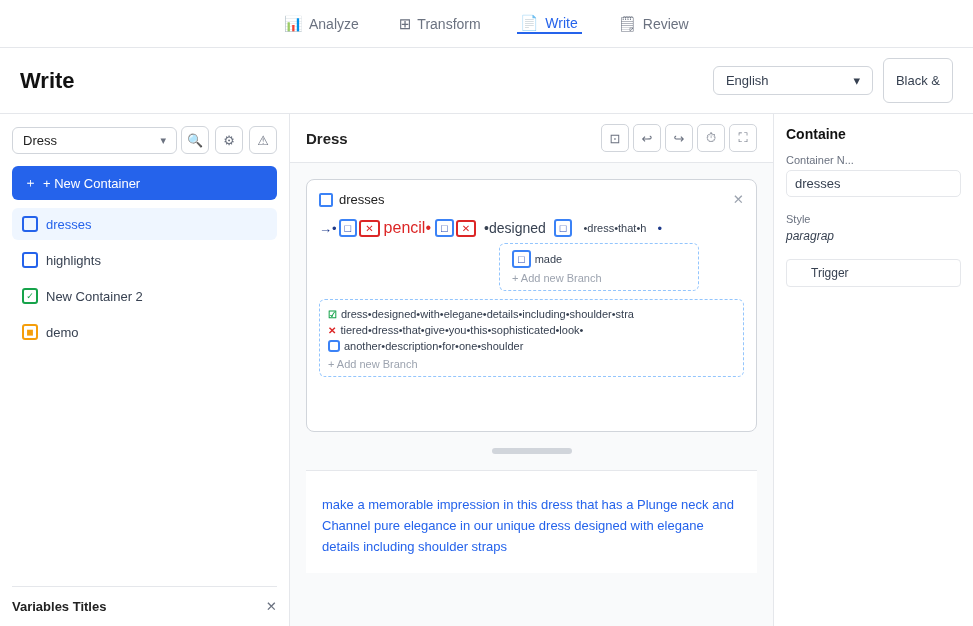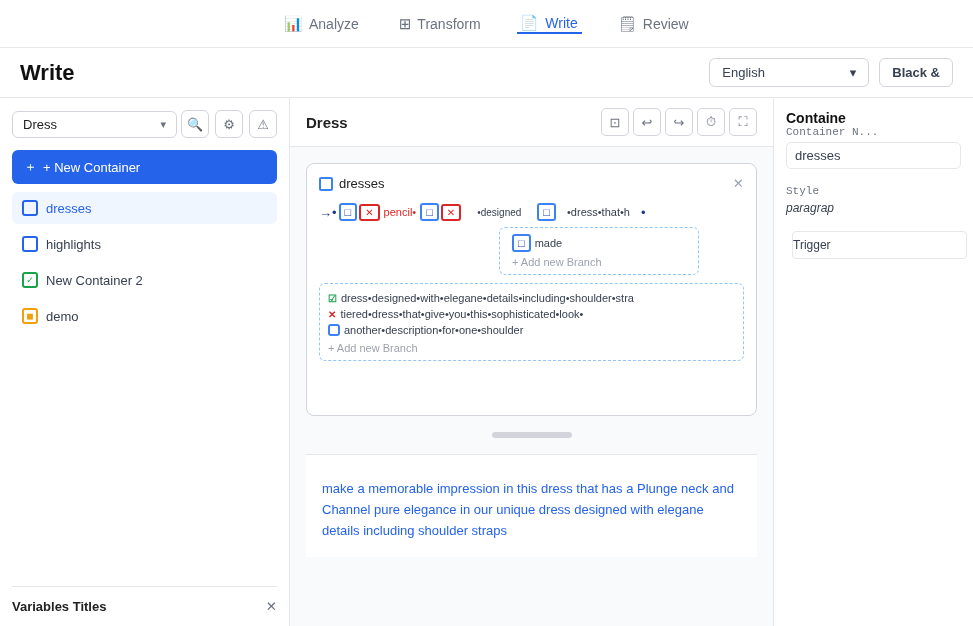--- a/index.html
+++ b/index.html
@@ -29,21 +29,21 @@
     .item-icon.blue { border-color: #2563eb; color: #2563eb; }
     .item-icon.orange { border-color: #f59e0b; color: #f59e0b; }
     .sidebar-footer { margin-top: auto; border-top: 1px solid #e5e7eb; padding-top: 12px; display: flex; justify-content: space-between; }
     .sidebar-footer-title { font-weight: 600; font-size: 13px; }
 
     
     .page-header { background: #fff; border-bottom: 1px solid #e5e7eb; padding: 12px 20px; display: flex; align-items: center; justify-between; }
     .page-title { font-size: 22px; font-weight: 700; color: #111; flex: 1; }
     .page-header-right { display: flex; align-items: center; gap: 10px; margin-left: auto; }
     .lang-select { display: flex; align-items: center; gap: 21px; border: 1px solid #d1d5db; border-radius: 6px; padding: 6px 12px; cursor: pointer; background: #fff; font-size: 13px; color: #374151; min-width: 160px; margin-left: 24px; }
-    .style-btn { border: 1px solid #d1d5db; border-radius: 6px; padding: 6px 12px; font-size: 13px; color: #374151; background: #fff; cursor: pointer; font-weight: bold; }
+    .style-btn { border: 1px solid #d1d5db; border-radius: 6px; padding: 14px 12px; font-size: 13px; color: #374151; background: #fff; cursor: pointer; }
 
     
     .center-panel { flex: 1; display: flex; flex-direction: column; overflow: hidden; background: #f9fafb; }
     .center-top { background: #fff; border-bottom: 1px solid #e5e7eb; padding: 10px 16px; display: flex; align-items: center; justify-content: space-between; }
     .center-title { font-size: 15px; font-weight: 600; }
     .center-toolbar { display: flex; gap: 4px; }
     .toolbar-btn { width: 28px; height: 28px; border: 1px solid #d1d5db; border-radius: 5px; background: #fff; cursor: pointer; display: flex; align-items: center; justify-content: center; font-size: 13px; color: #6b7280; }
     .editor-area { flex: 1; overflow: auto; padding: 16px; display: flex; flex-direction: column; gap: 8px; }
     
     
@@ -56,26 +56,26 @@
     .flow-diagram { position: relative; min-height: 200px; overflow-x: auto; }
     .node-box { border: 2px solid #3b82f6; border-radius: 3px; padding: 1px 4px; font-size: 11px; color: #1e40af; }
     .node-box.red { border-color: #dc2626; color: #dc2626; }
 
     
     .preview-area { border-top: 1px solid #e5e7eb; padding: 16px; background: #fff; min-height: 100px; }
     .preview-text { color: #2563eb; font-size: 13px; line-height: 1.6; }
 
     
     .right-panel { width: 200px; background: #fff; border-left: 1px solid #e5e7eb; padding: 12px; }
-    .right-panel-title { font-size: 14px; font-weight: 600; color: #111; }
+    .right-panel-title { font-size: 14px; font-weight: 600; margin-bottom: 12px; color: #111; }
     .right-field { margin-bottom: 16px; }
-    .right-field-label { font-size: 11px; color: #6b7280; margin-bottom: 4px; font-family: Liberation Mono, monospace; }
+    .right-field-label { font-size: 11px; color: #6b7280; margin-bottom: 4px; }
     .right-field-value { font-size: 13px; color: #374151; border: 1px solid #e5e7eb; border-radius: 5px; padding: 5px 8px; }
     .right-field-value2 { font-size: 12px; color: #374151; font-style: italic; }
-    .trigger-btn { border: 1px solid #e5e7eb; border-radius: 4px; padding: 6px 0; font-size: 12px; color: #374151; background: #fff; cursor: pointer; width: 100%; text-align: left; margin-left: 6px; }
+    .trigger-btn { border: 1px solid #e5e7eb; border-radius: 4px; padding: 6px 24px; font-size: 12px; color: #374151; background: #fff; cursor: pointer; width: 100%; text-align: left; }
 
     
     .horizontal-scroll { height: 6px; background: #d1d5db; border-radius: 3px; width: 80px; margin: 4px auto; }
   </style>
 </head>
 <body>
 
 <div class="app">
 
   <nav class="top-nav">
@@ -173,24 +173,24 @@
             </div>
             <button style="background:none;border:none;cursor:pointer;color:#9ca3af;">✕</button>
           </div>
 
           <div class="flow-diagram">
 
             <div style="display:flex; align-items:center; gap:2px; margin-bottom:6px; position:relative;">
               <span style="color:#1e3a8a; font-size:13px;">→•</span>
               <span class="node-box">□</span>
               <span class="node-box red" style="font-size:10px;">✕</span>
-              <span style="font-size:11px; color:#dc2626; margin: 0 2px;">pencil•</span>
+              <span style="font-size:16px; color:#dc2626; margin: 0 2px;">pencil•</span>
               <span class="node-box">□</span>
               <span class="node-box red" style="font-size:10px;">✕</span>
-              <span style="font-size:10px; color:#374151; margin: 0 14px;">•designed</span>
+              <span style="font-size:14px; color:#374151; margin: 0 6px;">•designed</span>
               <span class="node-box">□</span>
               <span style="font-size:11px; color:#374151; margin: 0 9px;">•dress•that•h</span>
               <span style="color:#1e3a8a;">•</span>
             </div>
 
             <div style="position:relative; margin-left: 180px;">
               <div style="border: 1.5px dashed #93c5fd; border-radius:6px; padding: 6px 12px; display:inline-block; min-width: 200px;">
                 <div style="display:flex;align-items:center;gap:4px;font-size:11px;color:#374151;">
                   <span class="node-box">□</span>
                   <span>made</span>

